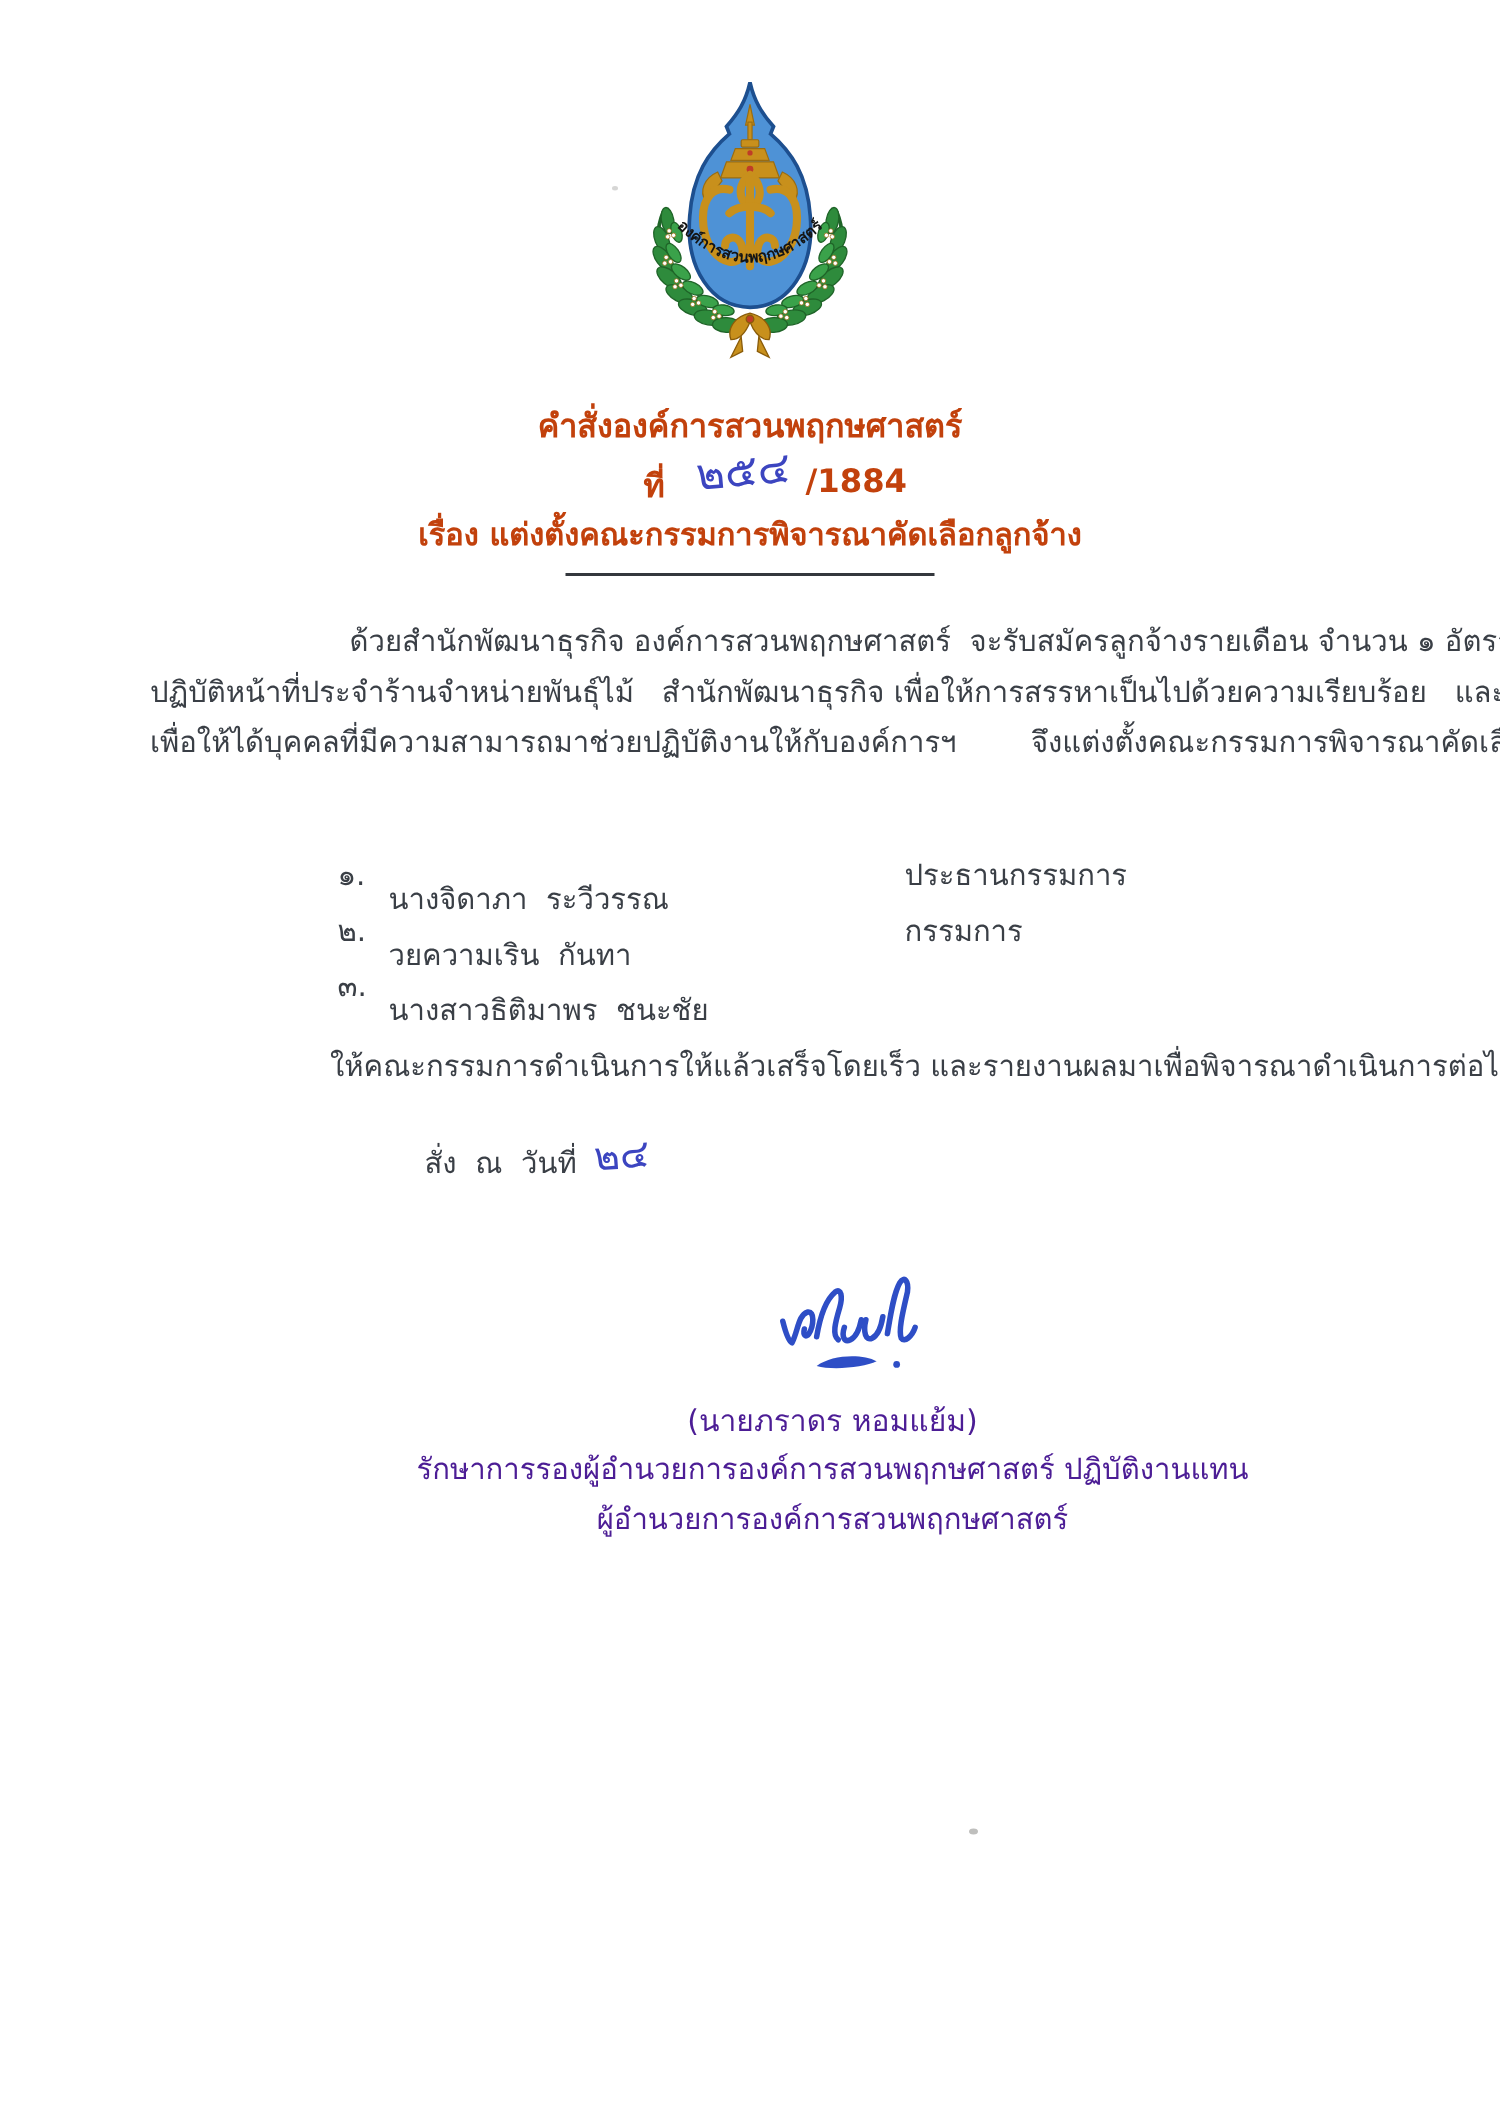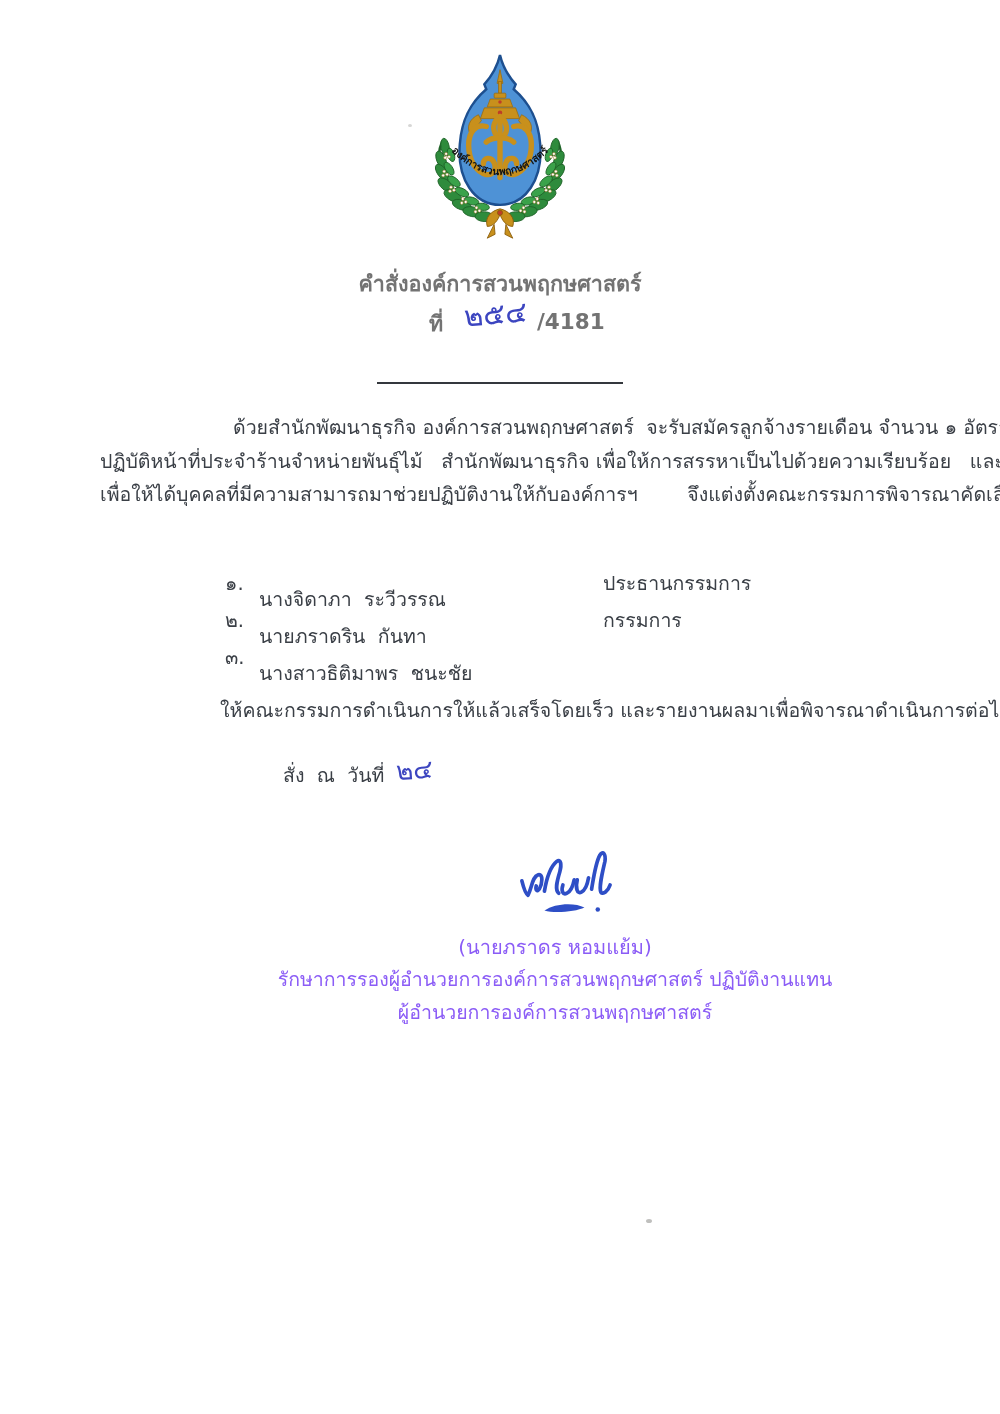--- a/index.html
+++ b/index.html
@@ -3,29 +3,29 @@
 <meta charset="utf-8">
 <style>
   html,body{margin:0;padding:0;background:#ffffff;}
   .page{
     position:relative;width:1000px;height:1414px;background:#ffffff;
     font-family:"DejaVu Sans","Liberation Sans",sans-serif;
     color:#373c43;overflow:hidden;
   }
   .abs{position:absolute;}
   .ctr{text-align:center;}
-  .ttl{font-size:21.5px;font-weight:700;color:#737373;}
+  .ttl{font-size:21.5px;font-weight:700;color:#c2410c;}
   .body-line{font-size:19.5px;font-weight:500;white-space:pre;color:#3a3f46;line-height:1.45;}
   .hand{display:inline-block;font-size:29px;font-weight:500;transform:rotate(-5deg);}
   .hand-sm{display:inline-block;font-size:26px;font-weight:500;transform:rotate(-4deg);margin:0 12px;}
   .divider{border-top:2px solid #34383d;height:0;}
   .row-no{position:absolute;left:0;top:0;}
   .row-name{position:absolute;left:34px;top:0;margin-top:16px;}
   .row-role{position:absolute;left:378px;top:0;text-align:center;}
-  .sig-block{font-size:19.5px;font-weight:500;color:#8b5cf6;}
+  .sig-block{font-size:19.5px;font-weight:500;color:#4c1d95;}
   .speck{position:absolute;background:#8a8a86;border-radius:50%;opacity:.55;}
 </style>
 </head>
 <body>
 
 <div class="page">
 
   <svg class="abs" style="left:418px;top:52px;width:164px;height:196px" viewBox="0 0 160 200">
 
     <path d="M80,3 C77,16 72,24 64,33 L66,38 C52,50 41,66 39,94 C36,130 54,156 80,156
@@ -97,37 +97,38 @@
     <path id="arcText" d="M30,101 Q80,150 130,101" fill="none"></path>
     <text font-size="10.5" font-weight="600" fill="#141414">
       <textPath href="#arcText" startOffset="50%" text-anchor="middle">องค์การสวนพฤกษศาสตร์</textPath>
     </text>
   </svg>
 
   <div class="abs ctr ttl" style="left:0;top:266px;width:1000px">คำสั่งองค์การสวนพฤกษศาสตร์</div>
 
   <span class="abs ttl" style="left:429px;top:306px">ที่</span>
   <span class="abs hand" style="left: 464px; top: 291px; color: rgb(60, 69, 192);">๒๕๔</span>
-  <span class="abs ttl" style="left:537px;top:309px">/4181</span>
+  <span class="abs ttl" style="left:537px;top:309px">/1884</span>
 
+  <div class="abs ctr ttl" style="left:0;top:339px;width:1000px;font-size:20.5px">เรื่อง แต่งตั้งคณะกรรมการพิจารณาคัดเลือกลูกจ้าง</div>
 
   <div class="abs divider" style="left:377px;top:382px;width:246px"></div>
 
   <div class="abs body-line" style="left:233px;top:414px">ด้วยสำนักพัฒนาธุรกิจ องค์การสวนพฤกษศาสตร์  จะรับสมัครลูกจ้างรายเดือน จำนวน ๑ อัตรา</div>
   <div class="abs body-line" style="left:100px;top:448px">ปฏิบัติหน้าที่ประจำร้านจำหน่ายพันธุ์ไม้   สำนักพัฒนาธุรกิจ เพื่อให้การสรรหาเป็นไปด้วยความเรียบร้อย   และ</div>
   <div class="abs body-line" style="left:100px;top:481px">เพื่อให้ได้บุคคลที่มีความสามารถมาช่วยปฏิบัติงานให้กับองค์การฯ        จึงแต่งตั้งคณะกรรมการพิจารณาคัดเลือก</div>
 
   <div class="abs body-line" style="left:225px;top:570px;width:700px;height:30px">
     <span class="row-no">๑.</span>
     <span class="row-name">นางจิดาภา  ระวีวรรณ</span>
     <span class="row-role">ประธานกรรมการ</span>
   </div>
   <div class="abs body-line" style="left:225px;top:607px;width:700px;height:30px">
     <span class="row-no">๒.</span>
-    <span class="row-name">นายภราดริน  กันทา</span>
+    <span class="row-name">วยความเริน  กันทา</span>
     <span class="row-role">กรรมการ</span>
   </div>
   <div class="abs body-line" style="left:225px;top:644px;width:700px;height:30px">
     <span class="row-no">๓.</span>
     <span class="row-name">นางสาวธิติมาพร  ชนะชัย</span>
   </div>
 
   <div class="abs body-line" style="left:220px;top:697px">ให้คณะกรรมการดำเนินการให้แล้วเสร็จโดยเร็ว และรายงานผลมาเพื่อพิจารณาดำเนินการต่อไป</div>
 
   <div class="abs" style="left:283px;top:749px;display:flex;align-items:flex-end">

